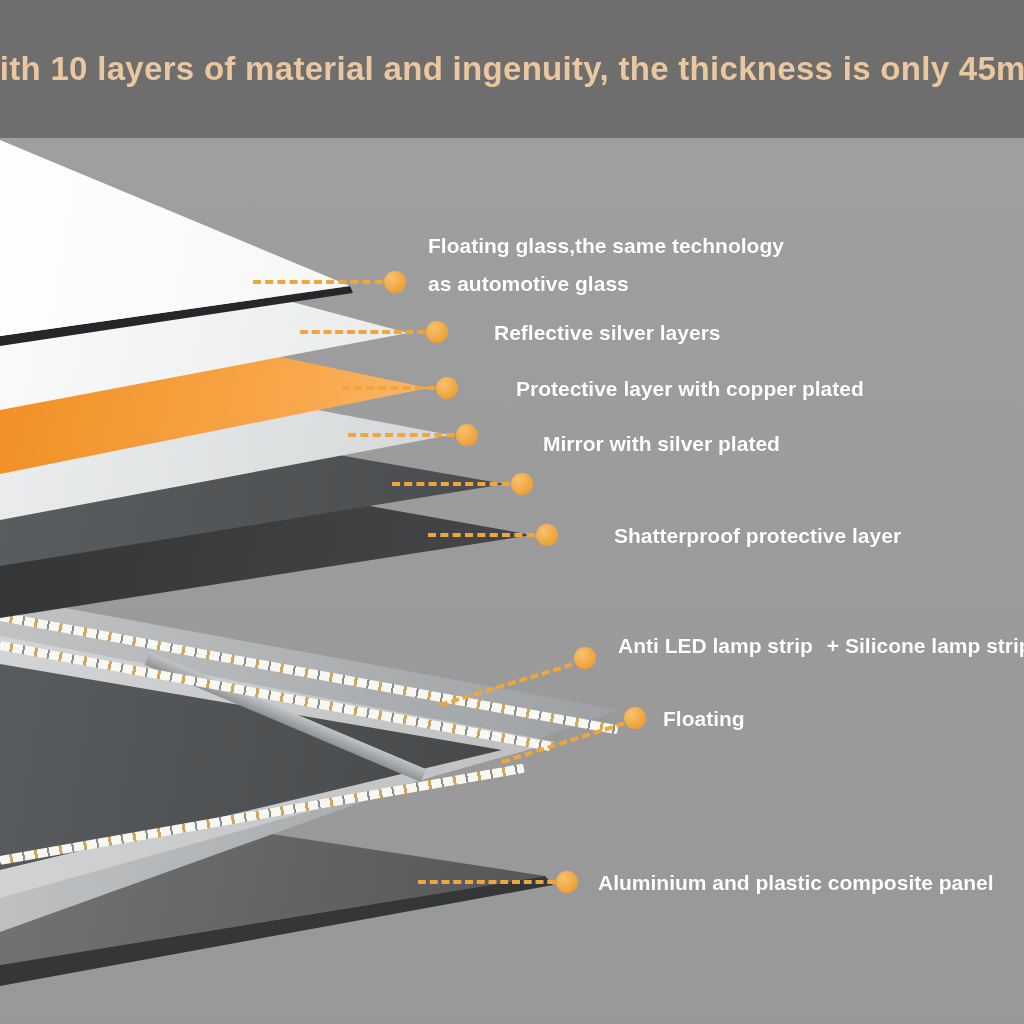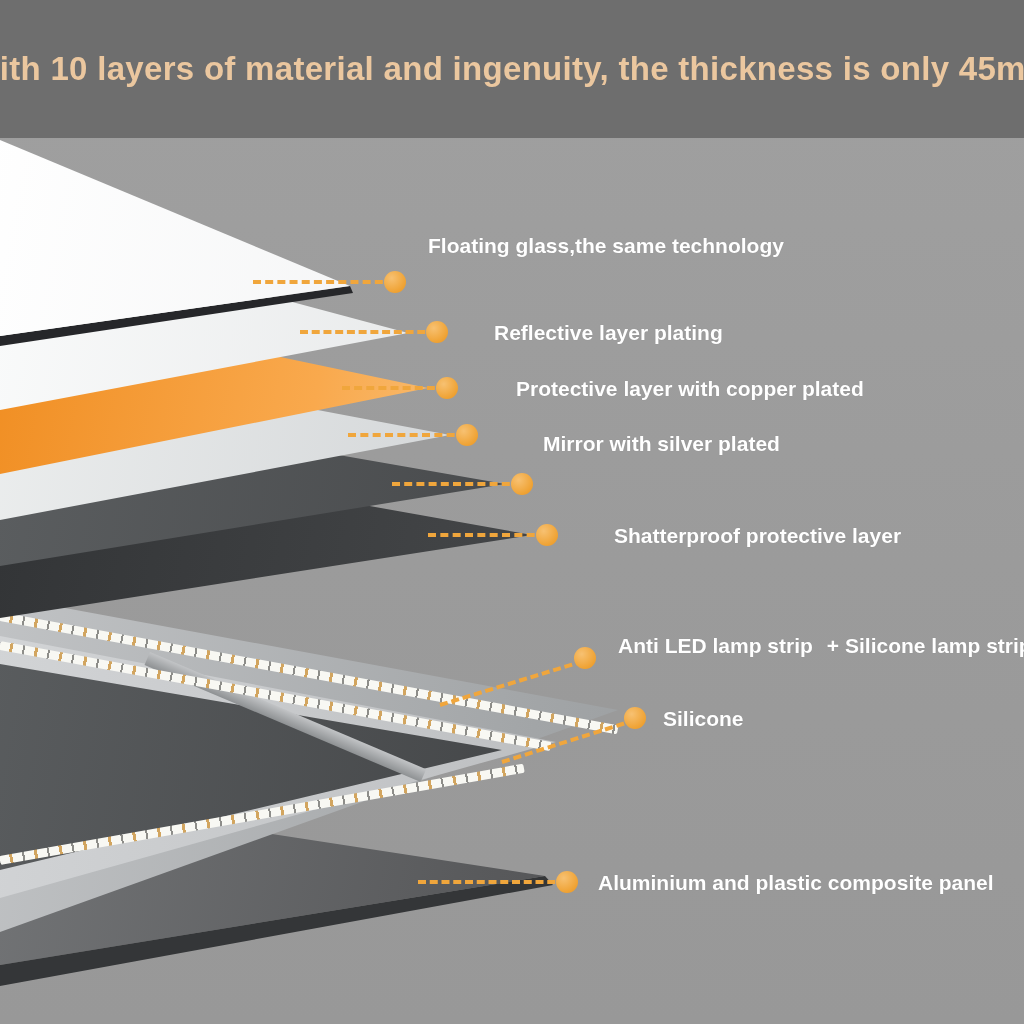--- a/index.html
+++ b/index.html
@@ -81,24 +81,25 @@
   <div class="layer antiox"></div>
   <div class="layer mirror"></div>
   <div class="layer copper"></div>
   <div class="layer silver"></div>
   <div class="layer glass-edge"></div>
   <div class="layer glass-top"></div>
 
   <div class="dash" style="left:253px;top:280px;width:142px;"></div>
   <div class="dot" style="left:384px;top:271px;"></div>
   <div class="lbl" style="left:428px;top:246px;">Floating glass,the same technology</div>
+  <div class="lbl" style="left:428px;top:284px;">as automotive glass</div>
 
   <div class="dash" style="left:300px;top:330px;width:137px;"></div>
   <div class="dot" style="left:426px;top:321px;"></div>
-  <div class="lbl" style="left:494px;top:333px;">Reflective layer plating</div>
+  <div class="lbl" style="left:494px;top:333px;">Reflective silver layers</div>
 
   <div class="dash" style="left:342px;top:386px;width:105px;"></div>
   <div class="dot" style="left:436px;top:377px;"></div>
   <div class="lbl" style="left:516px;top:389px;">Protective layer with copper plated</div>
 
   <div class="dash" style="left:348px;top:433px;width:119px;"></div>
   <div class="dot" style="left:456px;top:424px;"></div>
   <div class="lbl" style="left:543px;top:444px;">Mirror with silver plated</div>
 
   <div class="dash" style="left:392px;top:482px;width:130px;"></div>
@@ -109,19 +110,19 @@
   <div class="lbl" style="left:614px;top:536px;text-align:center;">Shatterproof protective layer</div>
 
   <div class="dash" style="left:440px;top:703px;width:150px;transform:rotate(-17deg);"></div>
   <div class="dot" style="left:574px;top:647px;"></div>
   <div class="lbl" style="left:618px;top:646px;">
     <span>Anti LED lamp strip</span><span class="part2">+ Silicone lamp strip</span>
   </div>
 
   <div class="dash" style="left:502px;top:760px;width:140px;transform:rotate(-17.5deg);"></div>
   <div class="dot" style="left:624px;top:707px;"></div>
-  <div class="lbl" style="left:663px;top:719px;">Silicone</div>
+  <div class="lbl" style="left:663px;top:719px;">Floating</div>
 
   <div class="dash" style="left:418px;top:880px;width:149px;"></div>
   <div class="dot" style="left:556px;top:871px;"></div>
   <div class="lbl" style="left:598px;top:883px;text-align:right;">Aluminium and plastic composite panel</div>
 
 </div>
 
 </body></html>

